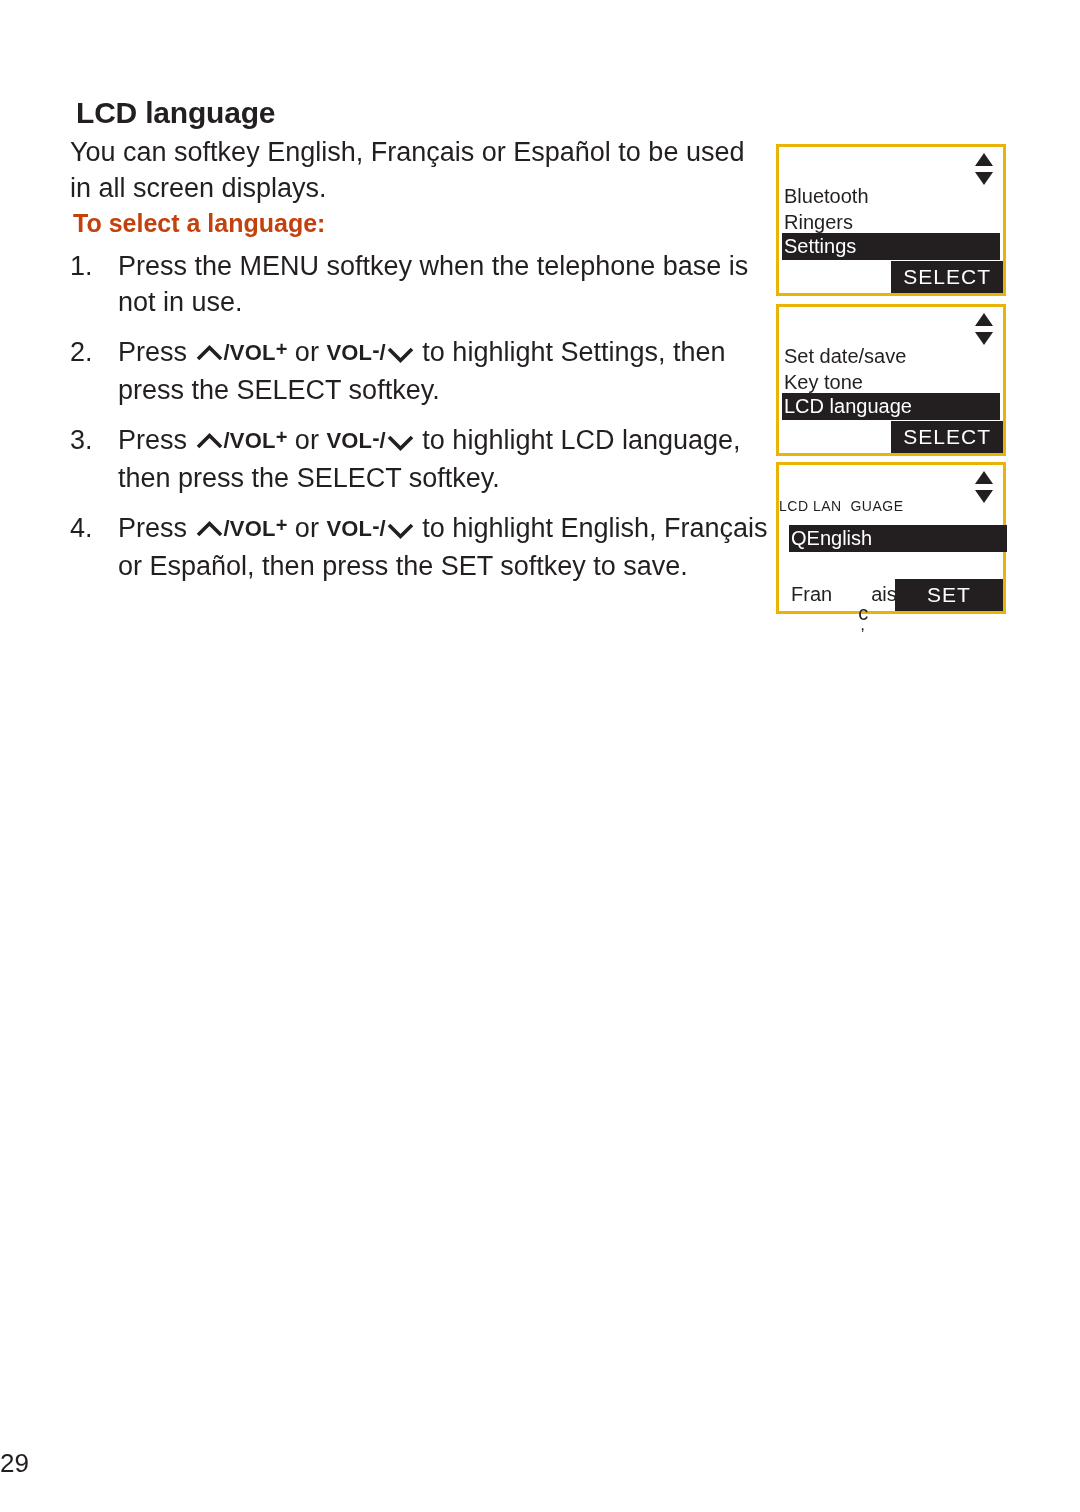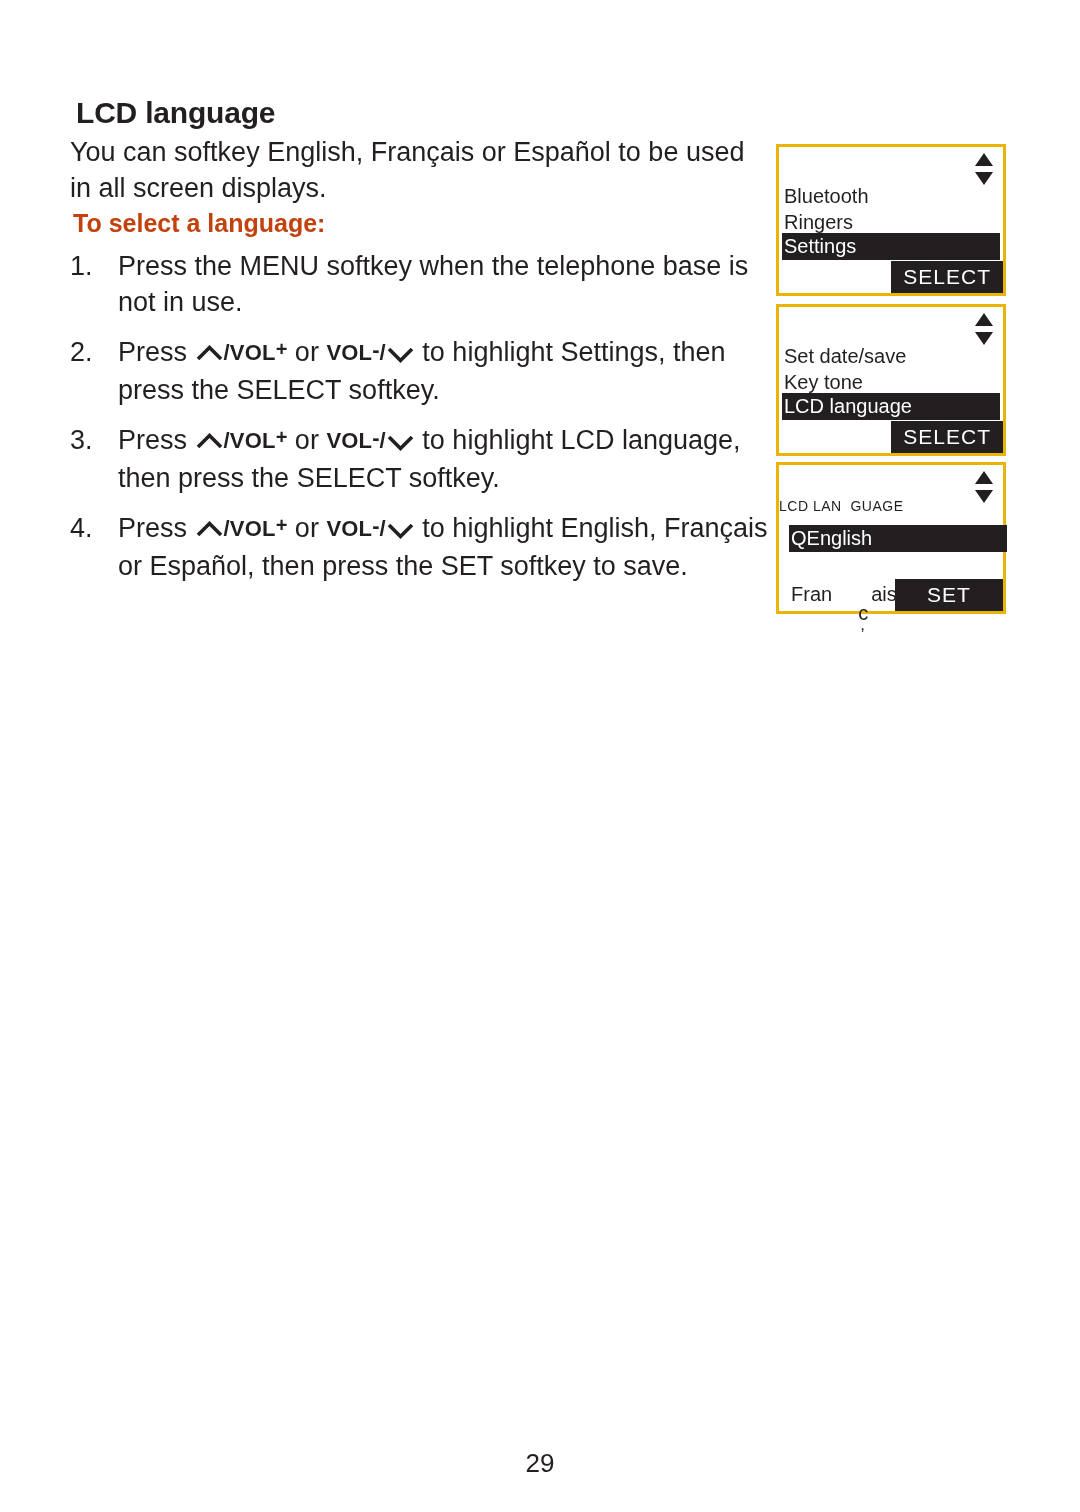--- a/index.html
+++ b/index.html
@@ -221,21 +221,20 @@
     top: 11px;
     font-size: 17px;
   }
 
   
   .folio {
     position: absolute;
     left: 0;
     top: 1448px;
     width: 1080px;
-    text-align: center;
     font-size: 26px;
     color: #231f20;
   }
 </style>
 </head>
 <body>
 
 <div class="page">
 
 

